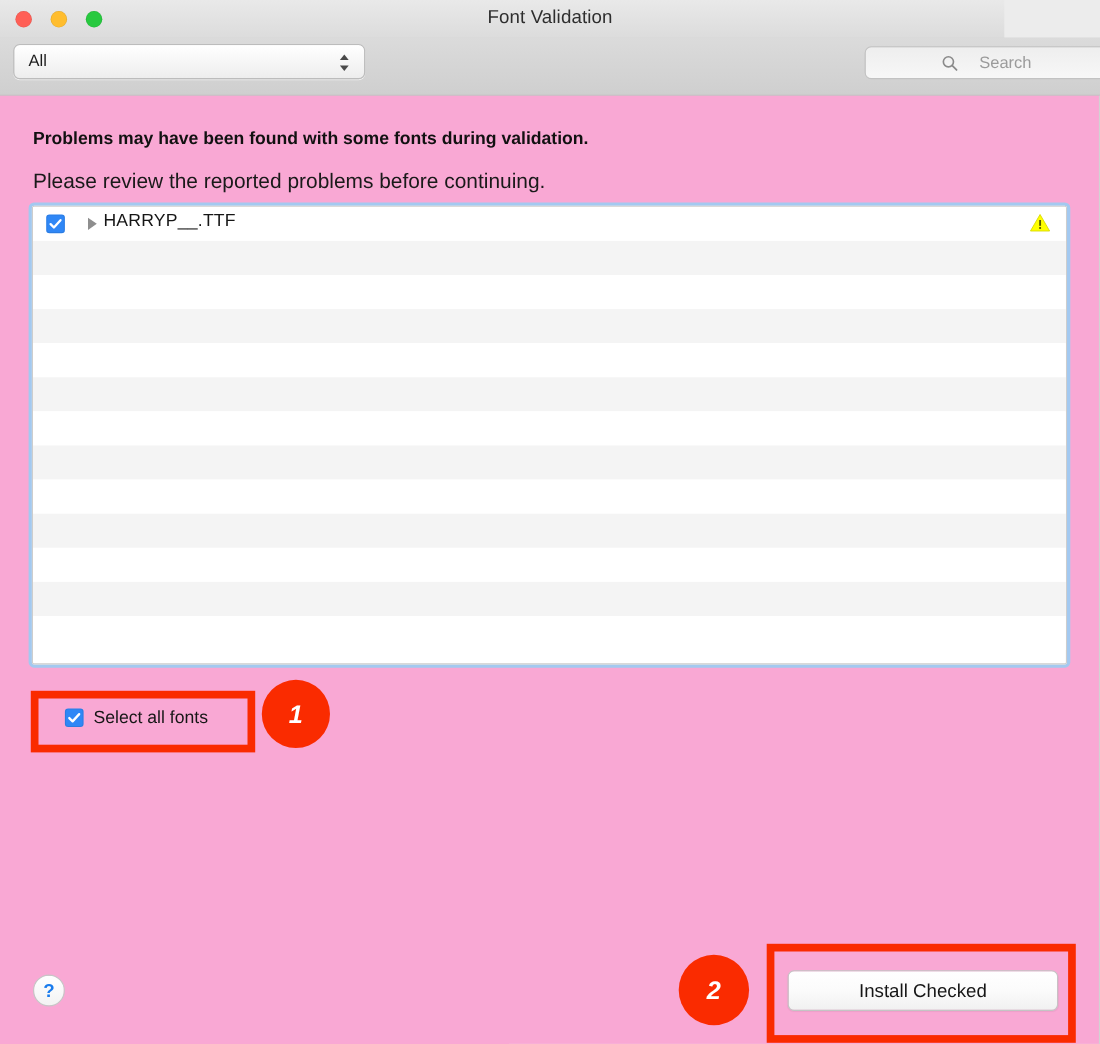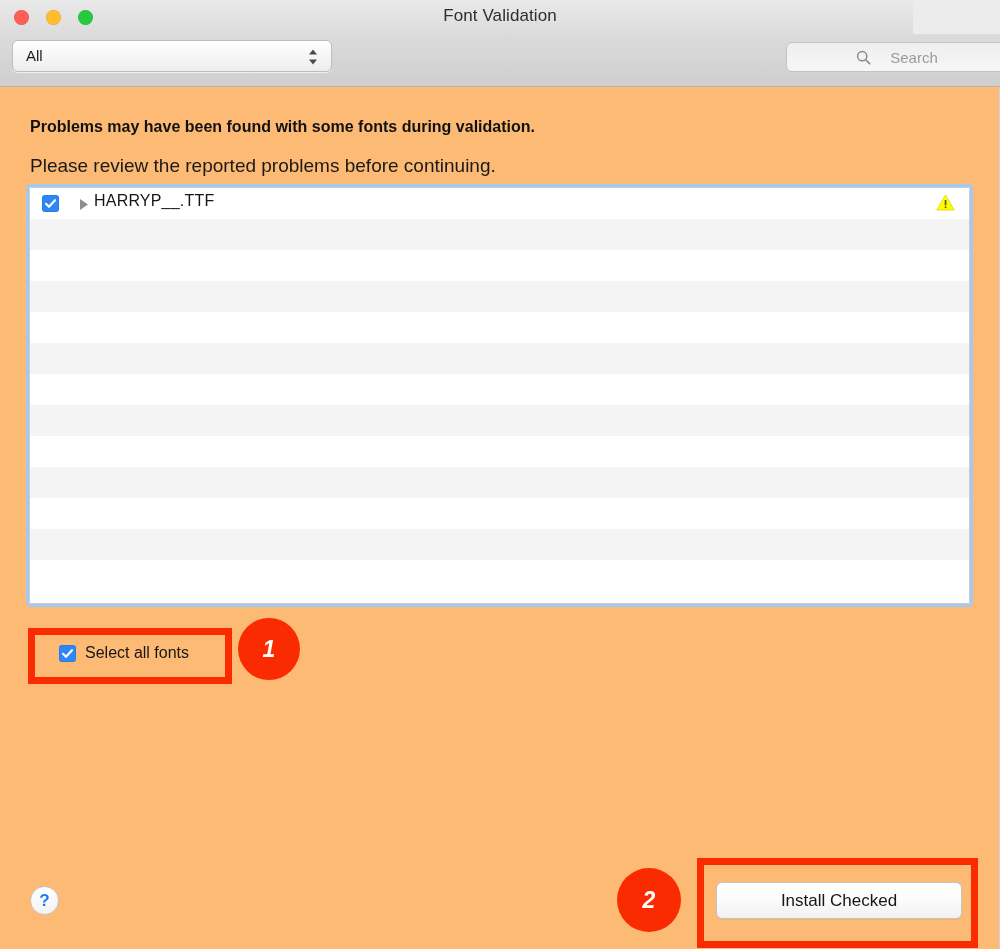--- a/index.html
+++ b/index.html
@@ -110,21 +110,21 @@
     font-size: 15px;
     color: #9b9b9b;
   }
 
   
   .content {
     position: absolute;
     left: 0; top: 87px;
     width: 1000px;
     height: 862px;
-    background: #fdba74;
+    background: #f9a8d4;
   }
 
   .headline {
     position: absolute;
     left: 30px; top: 31px;
     font-size: 16px;
     font-weight: bold;
     color: #111111;
   }
   .subhead {
@@ -205,21 +205,20 @@
     left: 0; top: 0;
     width: 100%; height: 100%;
     border: 7px solid #fa2b00;
     box-sizing: border-box;
     background: transparent;
   }
   .selectall-inner {
     position: absolute;
     left: 31px; top: 16px;
     display: flex;
-    align-items: center;
     gap: 9px;
   }
   .cb-blue {
     width: 17px; height: 17px;
     border-radius: 3px;
     background: #2f87f6;
     box-shadow: inset 0 0 0 1px rgba(0,0,0,.08);
     flex: 0 0 auto;
   }
   .cb-blue svg { display:block; }

